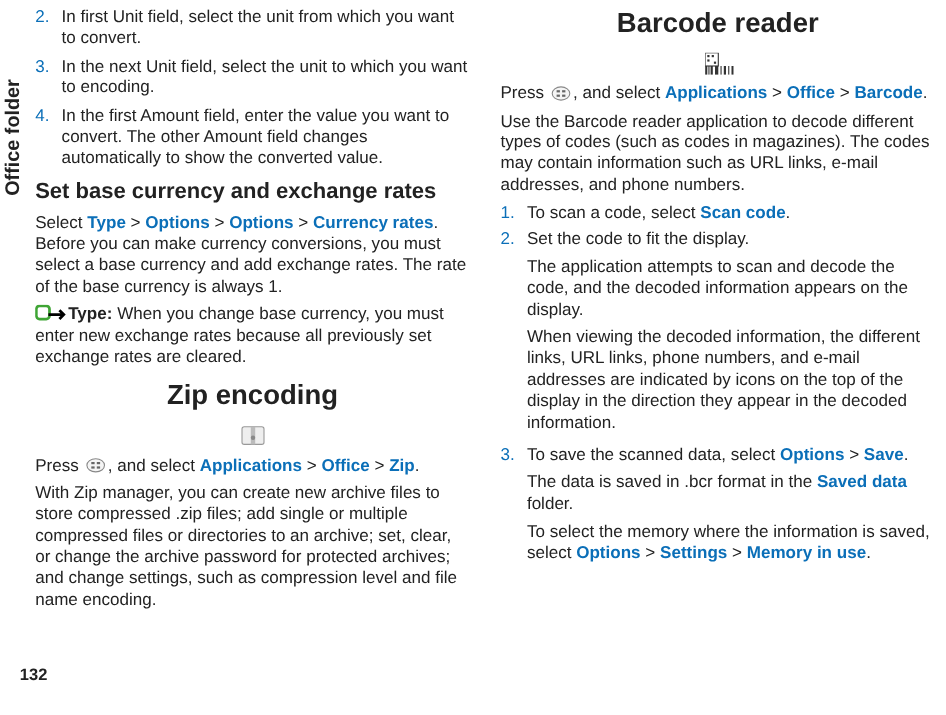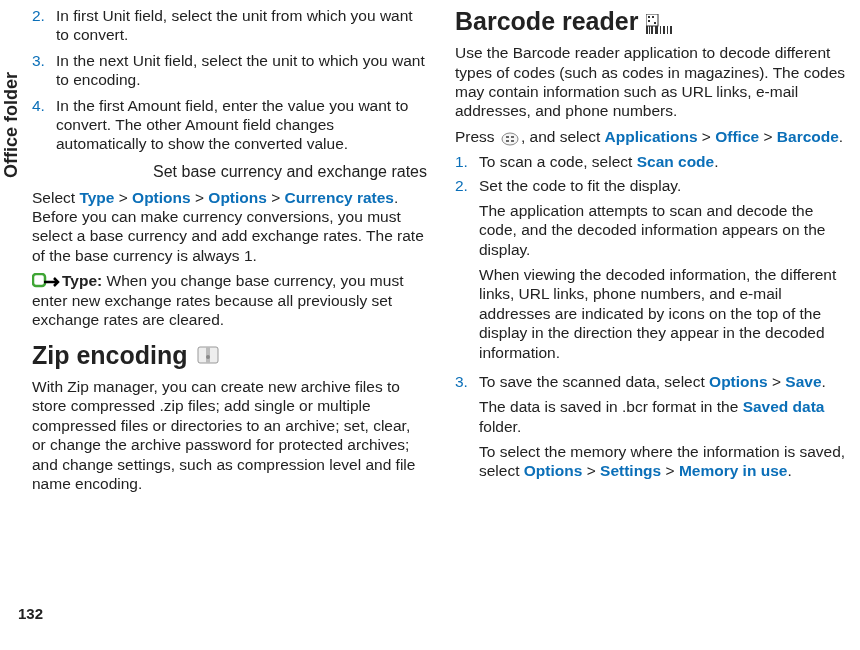--- a/index.html
+++ b/index.html
@@ -46,22 +46,22 @@
   }
   .col { flex: 1; }
   ol.steps { list-style: none; padding: 0; margin: 0; }
   ol.steps > li { display: flex; margin-bottom: 6px; }
   ol.steps > li .num {
     color: #0b6fb8;
     font-weight: 400;
     min-width: 24px;
   }
   ol.steps > li .txt { flex: 1; }
-  h2.sub { font-size: 16px; font-weight: 400; margin: 8px 0 6px; text-align: right; }
-  h1.sec { font-size: 25px; font-weight: 700; margin: 10px 0 6px; display: flex; align-items: center; gap: 8px; }
+  h2.sub { font-size: 20px; font-weight: 700; margin: 8px 0 6px; }
+  h1.sec { font-size: 25px; font-weight: 700; margin: 10px 0 6px; display: flex; align-items: center; gap: 8px; flex-direction: column; }
   p { margin: 6px 0; }
   .kw { color: #0b6fb8; font-weight: 700; }
   .note-icon {
     display: inline-block;
     width: 28px;
     height: 18px;
     vertical-align: middle;
     margin-right: 2px;
   }
   .key-icon {
@@ -119,20 +119,27 @@
       <span>Zip encoding</span>
       <span class="app-icon">
         <svg width="24" height="24" viewBox="0 0 24 24">
           <rect x="2" y="4" width="20" height="16" rx="2" fill="#eee" stroke="#999"></rect>
           <rect x="10" y="4" width="4" height="16" fill="#bbb"></rect>
           <circle cx="12" cy="14" r="2" fill="#888"></circle>
         </svg>
       </span>
     </h1>
 
+    <p id="zip-press">Press <span class="key-icon"><svg width="18" height="14" viewBox="0 0 18 14">
+            <ellipse cx="9" cy="7" rx="8" ry="6" fill="#f5f5f5" stroke="#888"></ellipse>
+            <rect x="5" y="4" width="3" height="2" fill="#666"></rect>
+            <rect x="10" y="4" width="3" height="2" fill="#666"></rect>
+            <rect x="5" y="8" width="3" height="2" fill="#666"></rect>
+            <rect x="10" y="8" width="3" height="2" fill="#666"></rect>
+          </svg></span>, and select <span class="kw">Applications</span><span> &gt; </span><span class="kw">Office</span><span> &gt; </span><span class="kw">Zip</span>.</p>
 
     <p>With Zip manager, you can create new archive files to store compressed .zip files; add single or multiple compressed files or directories to an archive; set, clear, or change the archive password for protected archives; and change settings, such as compression level and file name encoding.</p>
   </div>
 
   <div class="col">
     <h1 class="sec" style="margin-top:0">
       <span>Barcode reader</span>
       <span class="app-icon">
         <svg width="26" height="20" viewBox="0 0 26 20">
           <rect x="0" y="0" width="12" height="12" fill="#fff" stroke="#333"></rect>
@@ -147,29 +154,29 @@
             <rect x="9" y="0" width="3" height="8" fill="#333"></rect>
             <rect x="14" y="0" width="1" height="8" fill="#333"></rect>
             <rect x="17" y="0" width="2" height="8" fill="#333"></rect>
             <rect x="21" y="0" width="1" height="8" fill="#333"></rect>
             <rect x="24" y="0" width="2" height="8" fill="#333"></rect>
           </g>
         </svg>
       </span>
     </h1>
 
-    <p>Use the Barcode reader application to decode different types of codes (such as codes in magazines). The codes may contain information such as URL links, e-mail addresses, and phone numbers.</p>
-
     <p id="barcode-press">Press <span class="key-icon"><svg width="18" height="14" viewBox="0 0 18 14">
             <ellipse cx="9" cy="7" rx="8" ry="6" fill="#f5f5f5" stroke="#888"></ellipse>
             <rect x="5" y="4" width="3" height="2" fill="#666"></rect>
             <rect x="10" y="4" width="3" height="2" fill="#666"></rect>
             <rect x="5" y="8" width="3" height="2" fill="#666"></rect>
             <rect x="10" y="8" width="3" height="2" fill="#666"></rect>
           </svg></span>, and select <span class="kw">Applications</span><span> &gt; </span><span class="kw">Office</span><span> &gt; </span><span class="kw">Barcode</span>.</p>
+
+    <p>Use the Barcode reader application to decode different types of codes (such as codes in magazines). The codes may contain information such as URL links, e-mail addresses, and phone numbers.</p>
 
     <ol class="steps" id="steps-b">
         <li style="margin-bottom: 4px;">
           <span class="num">1.</span>
           <span class="txt">To scan a code, select <span class="kw">Scan code</span>.</span>
         </li>
         <li style="margin-bottom: 4px;">
           <span class="num">2.</span>
           <span class="txt">Set the code to fit the display.<p style="margin-top:6px">The application attempts to scan and decode the code, and the decoded information appears on the display.</p><p style="margin-top:6px">When viewing the decoded information, the different links, URL links, phone numbers, and e-mail addresses are indicated by icons on the top of the display in the direction they appear in the decoded information.</p></span>
         </li>

